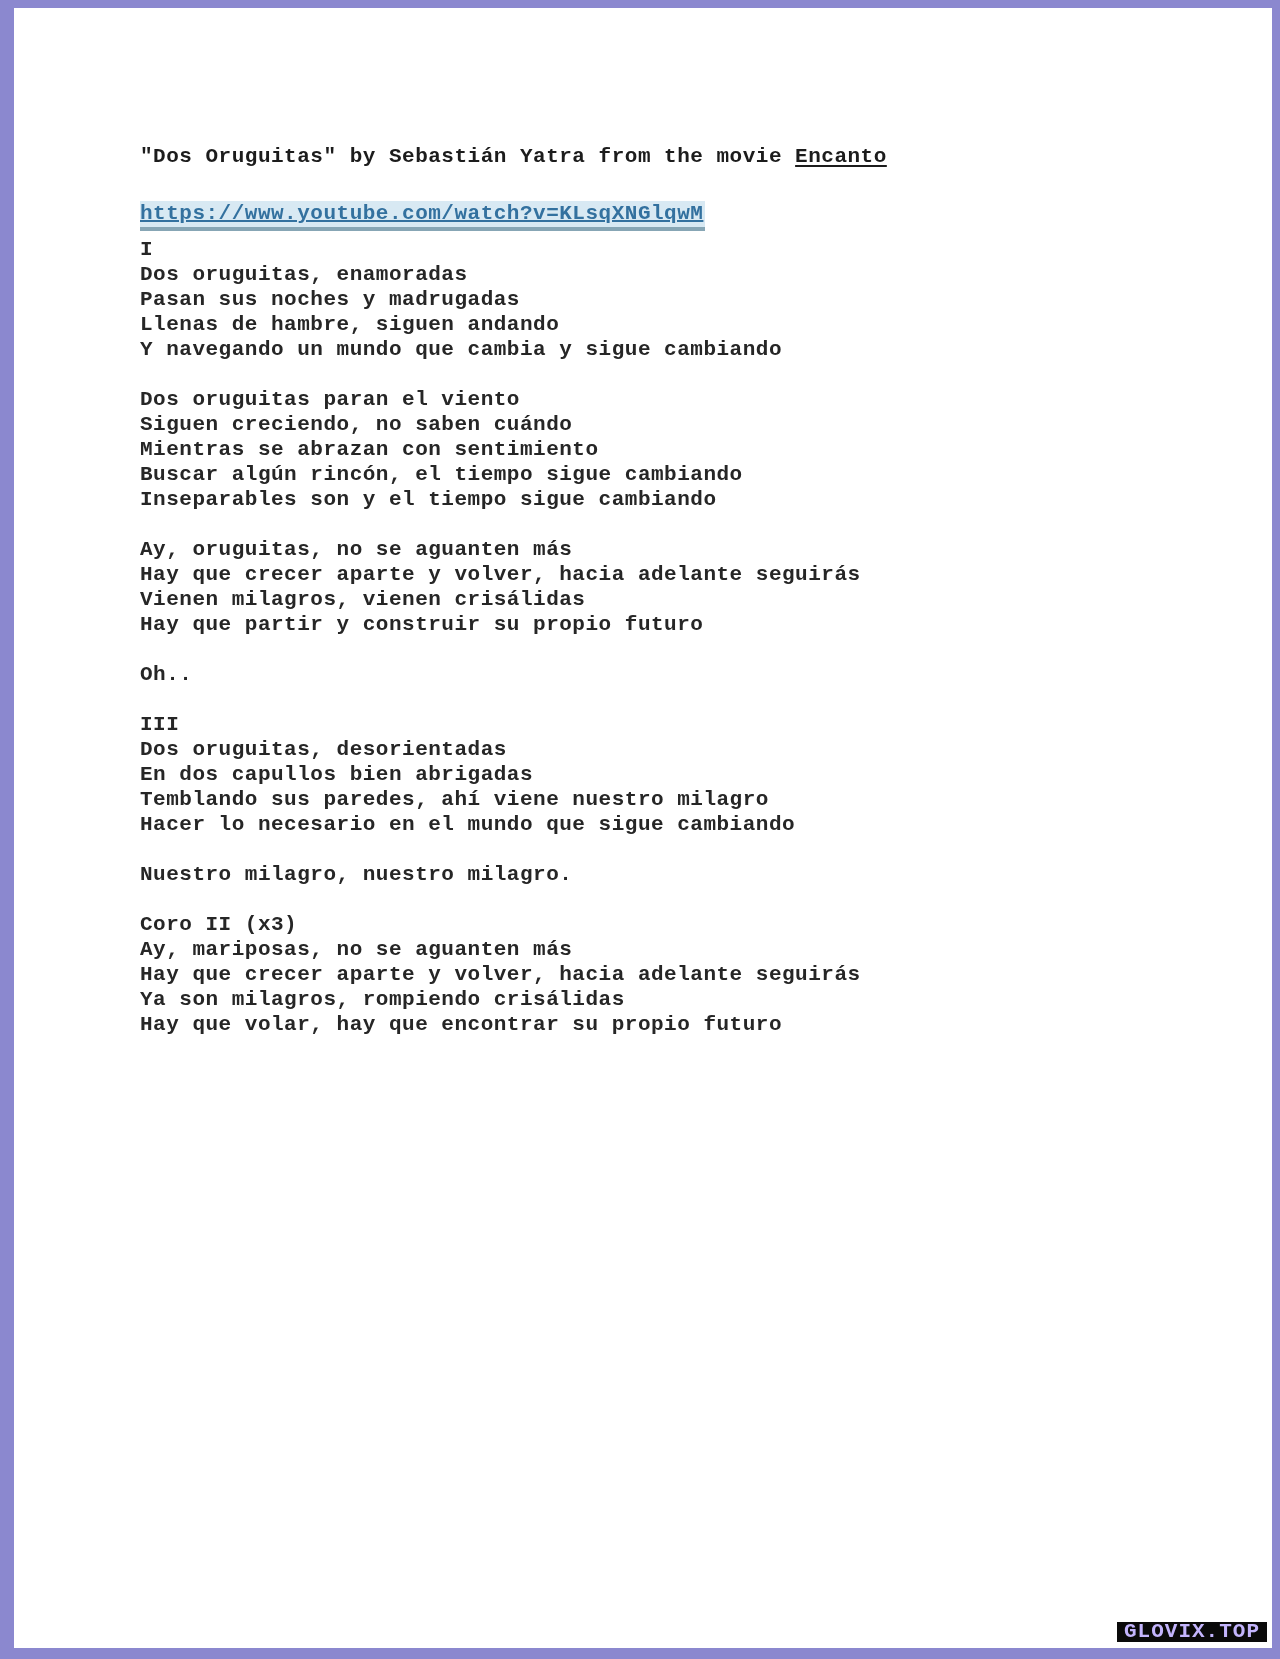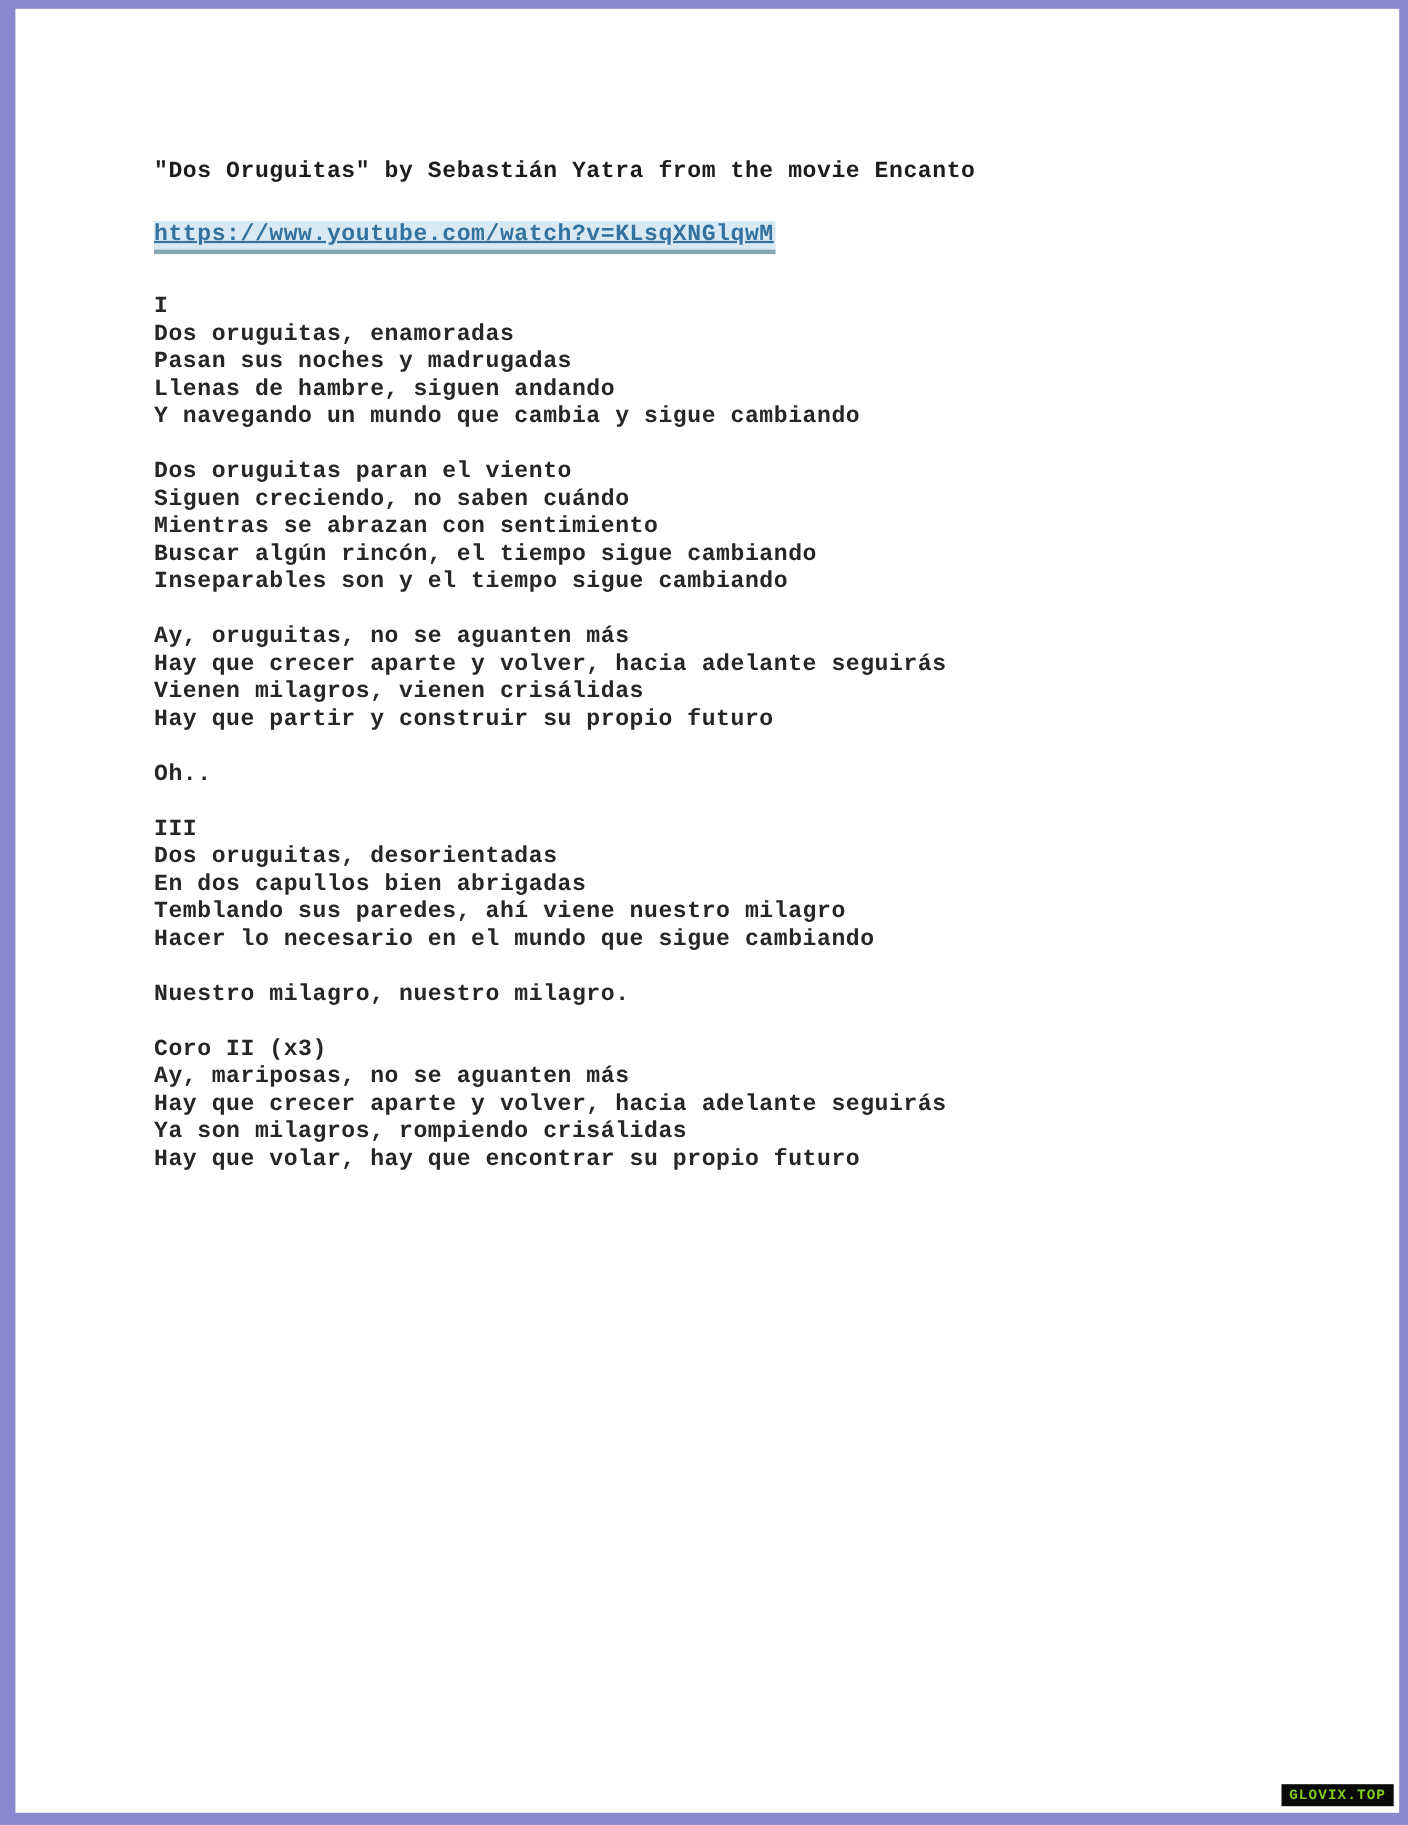--- a/index.html
+++ b/index.html
@@ -20,45 +20,46 @@
     top: 136px; left: 126px; right: 40px;
     color: #262626;
     font-size: 21px;
     font-weight: bold;
     line-height: 25px;
     letter-spacing: 0.5px;
     white-space: nowrap;
   }
   .title { margin: 0 0 32px 0; color: #1c1c1c; }
   .title .movie {
+    text-decoration: underline;
     text-decoration-thickness: 2px;
     text-underline-offset: 3px;
     margin-top: 11px;
   }
-  .link-row { margin: 0 0 36px 0; }
+  .link-row { margin: 0 0 6px 0; }
   .yt-link {
     display: inline-block;
     color: #33719f;
     background: #d8e9f3;
     text-decoration: underline;
     text-decoration-thickness: 1.5px;
     border-bottom: 4px solid #87a6b5;
     padding: 0 2px 1px 0;
     cursor: pointer;
   }
   .section { margin: 0 0 25px 0; }
   .section .label { }
   .section .line { }
   .watermark {
     position: absolute;
     right: 5px; bottom: 6px;
     background: #0a0a0a;
-    color: #84cc16;
+    color: #c4b5fd;
     font-family: "Liberation Mono", "DejaVu Sans Mono", monospace;
-    font-size: 13px;
+    font-size: 21px;
     font-weight: bold;
     letter-spacing: 1px;
     padding: 1px 7px 2px 7px;
     line-height: 17px;
   }
 </style>
 </head>
 <body>
 
 <div class="page">

